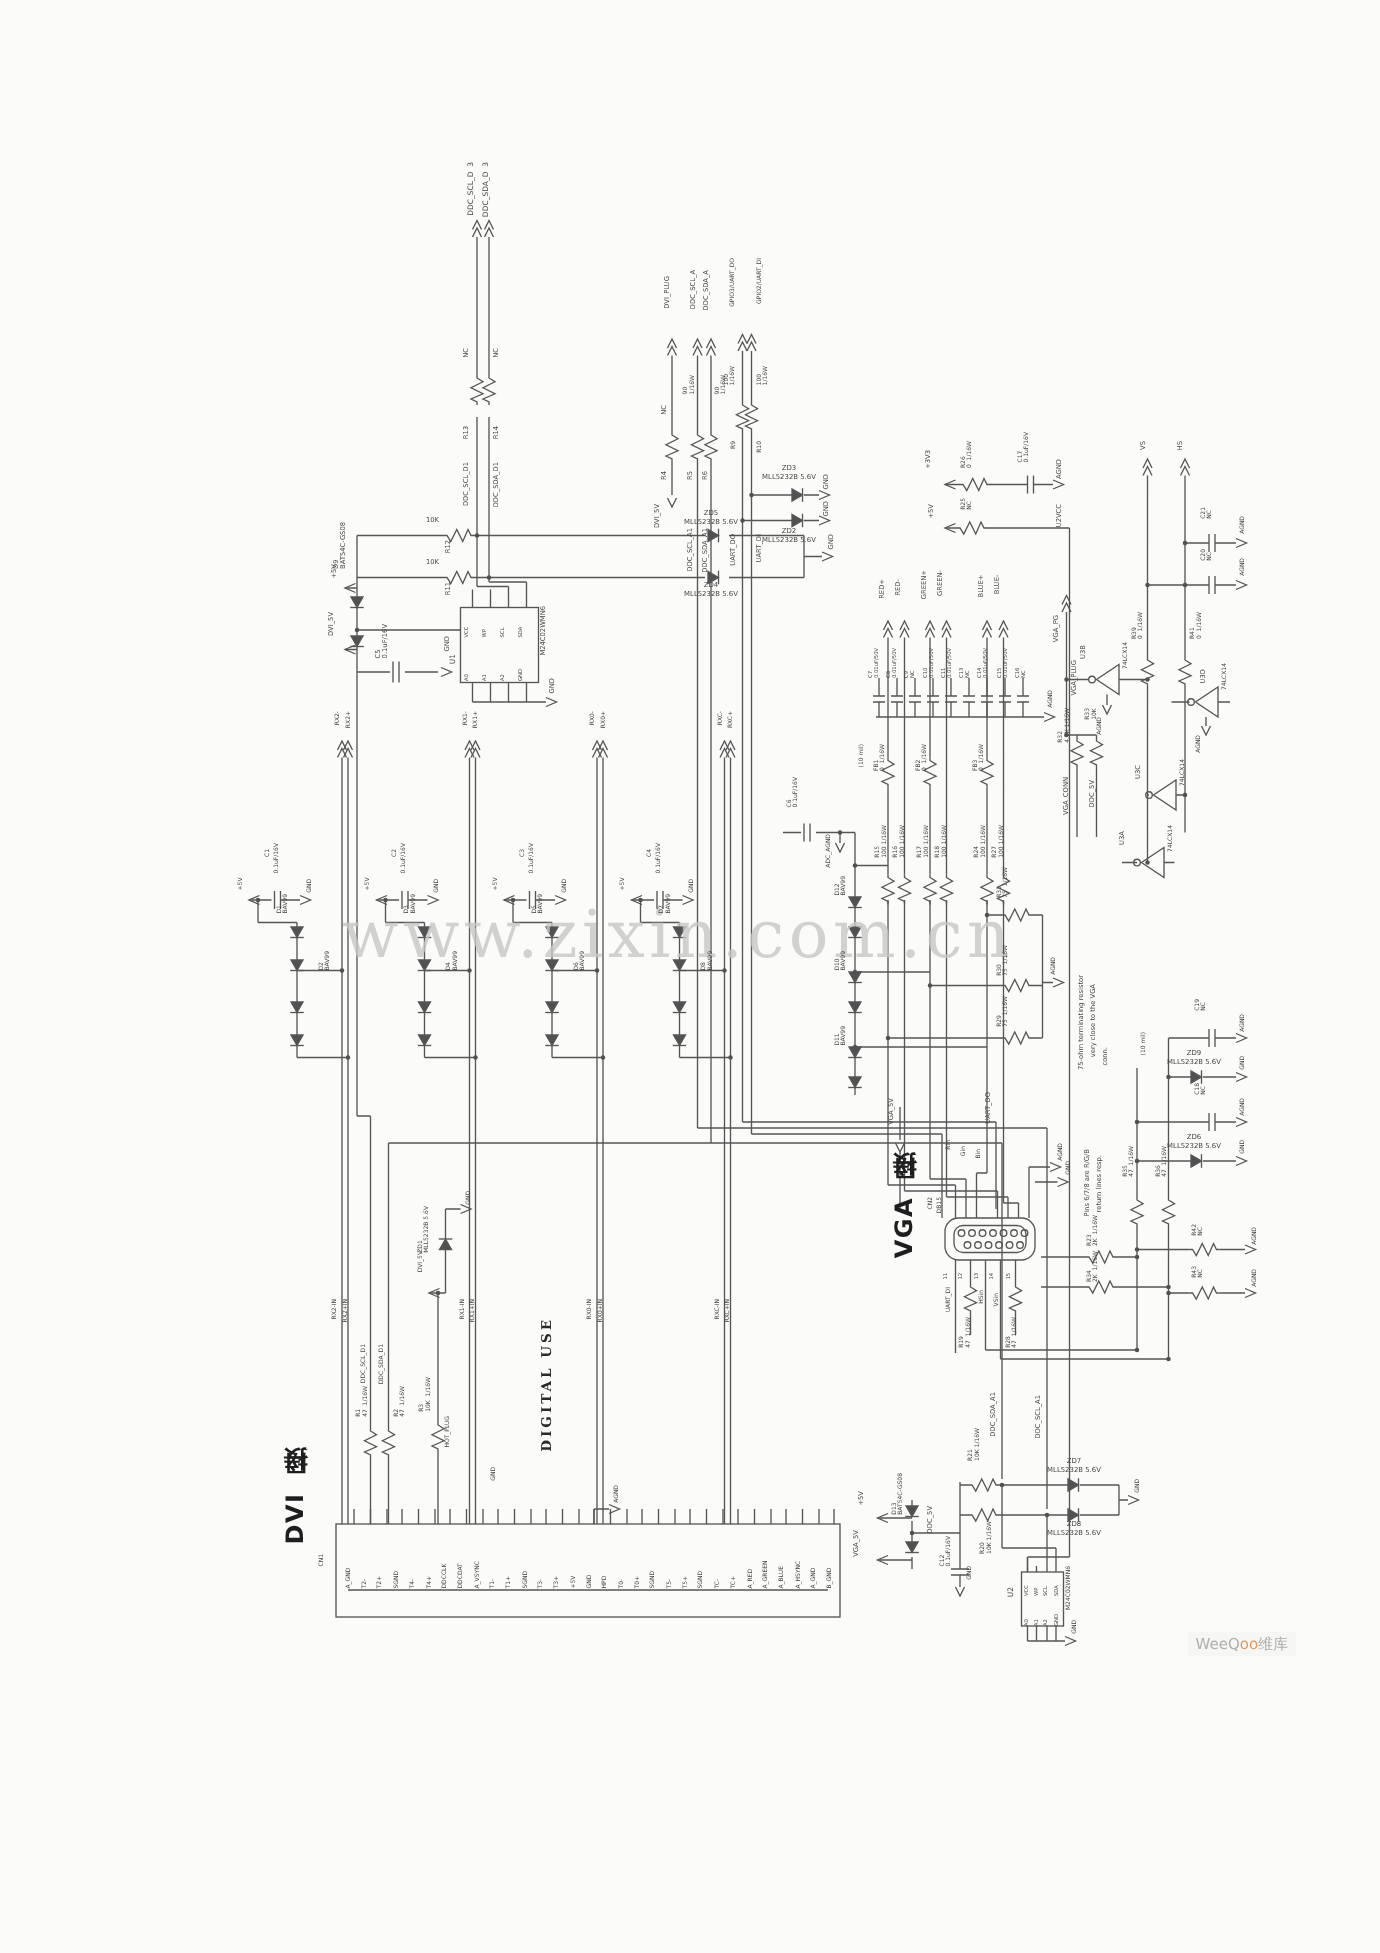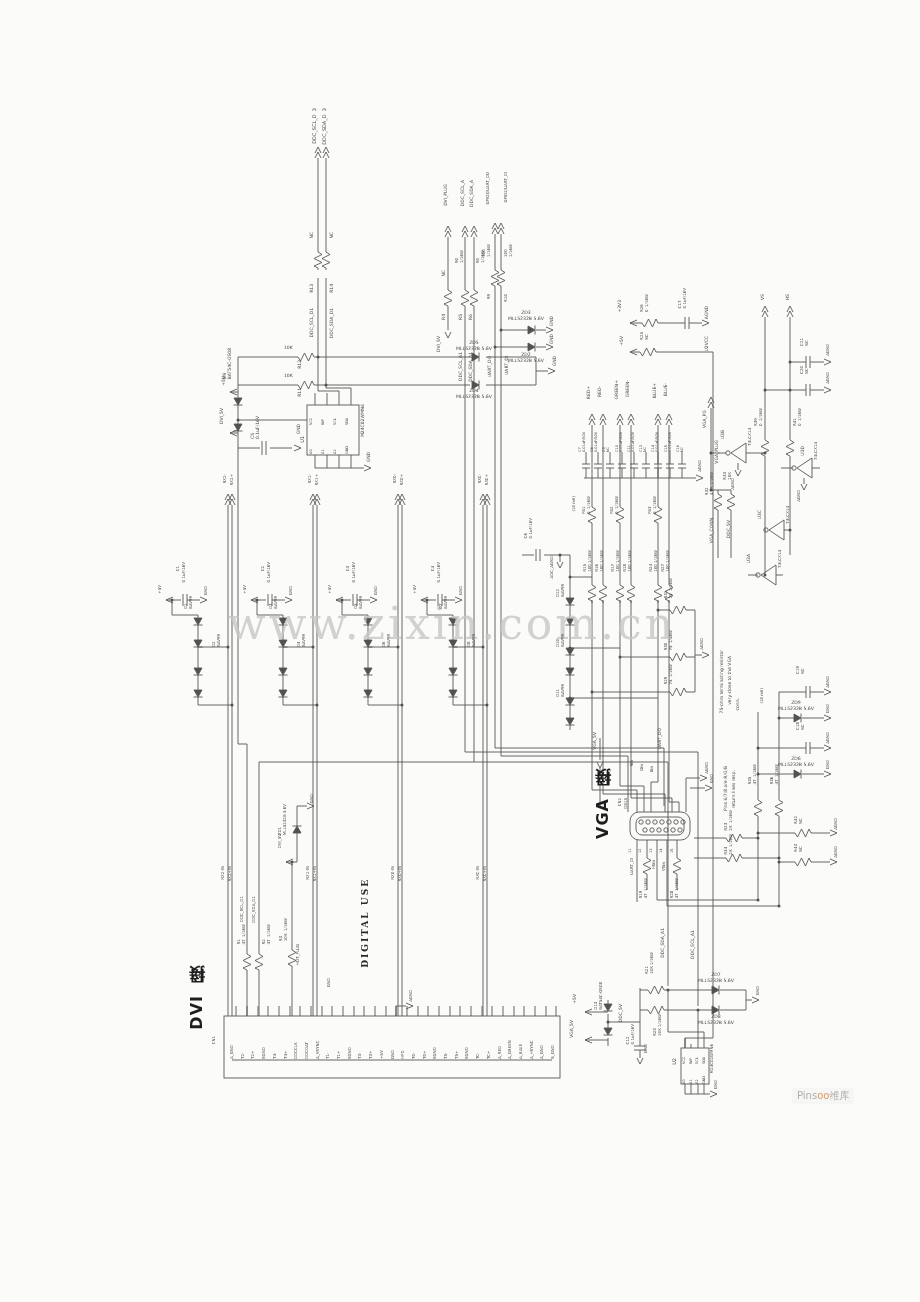--- a/index.html
+++ b/index.html
@@ -394,21 +394,21 @@
         <circle cx="427" cy="600" r="1.5"></circle>
     <circle cx="292" cy="862" r="1.5"></circle>
   </g>
 </svg>
 
 <span class="lbl v title" style="left:188px;top:993px">DVI接口</span>
 <span class="lbl v title" style="left:594px;top:796px">VGA接口</span>
 <span class="lbl v digital" style="left:360px;top:878px">DIGITAL USE</span>
 
 <div class="wm-center">www.zixin.com.cn</div>
-<div class="wm-brand"><span>Pins</span><span class="q">oo</span><span>维库</span></div>
+<div class="wm-brand"><span>WeeQ</span><span class="q">oo</span><span>维库</span></div>
 
 <span class="lbl v t5" style="left:312px;top:108px">DDC_SCL_D  3</span>
 <span class="lbl v t5" style="left:322px;top:108px">DDC_SDA_D  3</span>
 <span class="lbl v t45" style="left:309px;top:232px">NC</span>
 <span class="lbl v t45" style="left:329px;top:232px">NC</span>
 <span class="lbl v t45" style="left:309px;top:284px">R13</span>
 <span class="lbl v t45" style="left:329px;top:284px">R14</span>
 <span class="lbl v t45" style="left:309px;top:308px">DDC_SCL_D1</span>
 <span class="lbl v t45" style="left:329px;top:308px">DDC_SDA_D1</span>
 <div class="zd" style="left:446px;top:340px">ZD5

